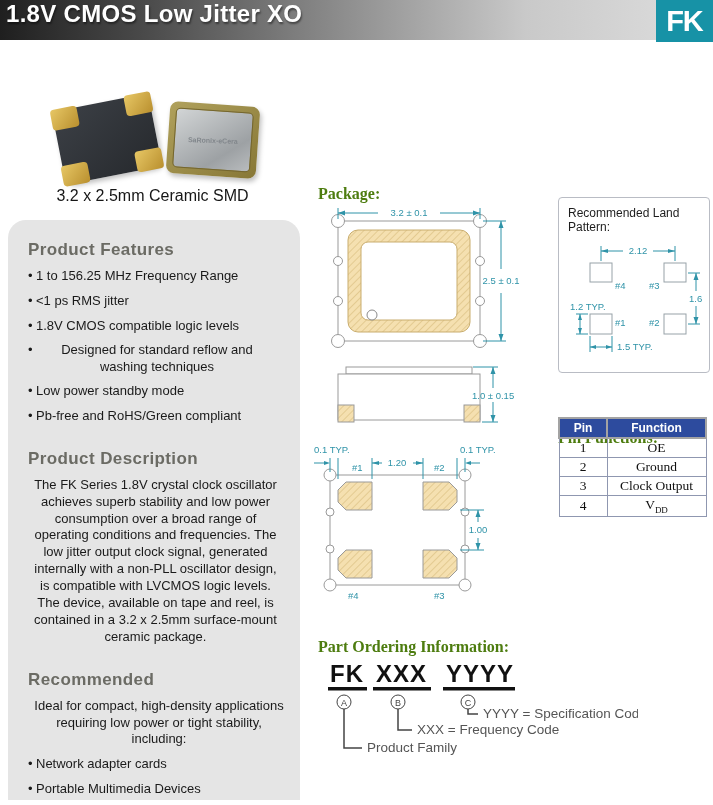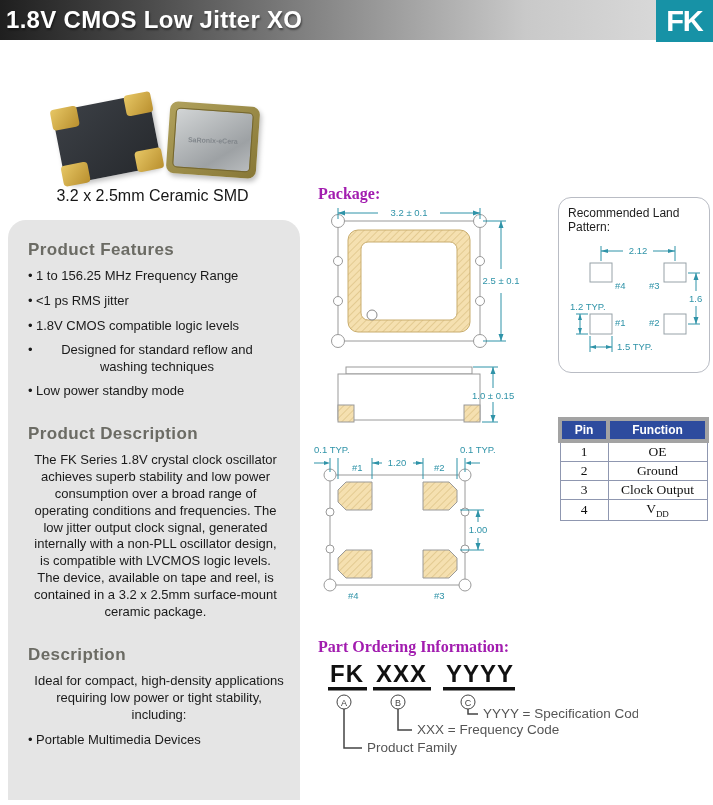--- a/index.html
+++ b/index.html
@@ -3,21 +3,21 @@
 <meta charset="utf-8">
 <style>
   * { margin:0; padding:0; box-sizing:border-box; }
   body { background:#fff; }
   .page { position:relative; width:713px; height:805px; background:#ffffff;
           font-family:"Liberation Sans", sans-serif; overflow:hidden; }
 
   
   .header-bar { position:absolute; top:0; left:0; width:657px; height:40px;
     background:linear-gradient(90deg,#1f1f1f 0%,#4a4a4a 22%,#8d8d8d 52%,#c9c9c9 80%,#d8d8d8 100%);
-    display:flex; align-items:center; }
+    display:flex; align-items:flex-start; }
   .header-title { color:#ffffff; font-size:24px; font-weight:bold; padding-left:6px;
     letter-spacing:0.3px; text-shadow:1px 2px 2px rgba(0,0,0,0.45); }
   .fk-logo { position:absolute; top:0; right:0; width:57px; height:42px; background:#1792a6;
     color:#fff; font-size:29px; font-weight:bold; display:flex; align-items:center;
     justify-content:center; letter-spacing:-1px; }
 
   
   .photo-area { position:absolute; left:52px; top:88px; width:200px; height:100px; }
   .chip-bottom { position:absolute; left:6px; top:14px; width:98px; height:74px;
     background:linear-gradient(145deg,#3c4046,#26292d); border-radius:8px;
@@ -43,39 +43,39 @@
   .side-heading { font-size:17px; font-weight:bold; color:#6b6b64; letter-spacing:0.4px;
     margin-bottom:8px; }
   .bullet { position:relative; font-size:13px; color:#1a1a1a; line-height:1.25;
     padding-left:8px; margin:0 0 8.5px 0; }
   .bullet::before { content:"\2022"; position:absolute; left:0; top:0; }
   .side-para { font-size:13px; color:#1a1a1a; line-height:1.3; margin-bottom:8px;text-align:center; }
   .gap-md { height:16px; }
 
   
   .blue-heading { position:absolute; font-family:"Liberation Serif", serif; font-weight:bold;
-    font-size:16px; color:#a21caf; }
+    font-size:16px; color:#4d7c0f; }
 
   
   .drawing { position:absolute; }
   svg text { font-family:"Liberation Sans", sans-serif; }
   .dim-text { fill:#2f93a8; font-size:9.5px; }
   .pad-label { fill:#2f93a8; font-size:9.5px; }
 
   
   .land-box { position:absolute; left:558px; top:197px; width:152px; height:176px;
-    background:#fff; border:1.5px solid #b9bcc4; border-radius:13px; padding:8px 0 0 9px; }
+    background:#fff; border:1.5px solid #b9bcc4; border-radius:4px; padding:8px 0 0 9px; }
   .land-heading { font-size:12px; color:#1d1d1d; margin-bottom:2px; }
 
   
   .pin-title { left:558px; top:409px;margin-top:20px; }
   .pin-table { position:absolute; left:558px; top:417px; border-collapse:collapse;
     font-family:"Liberation Serif", serif; }
   .pin-table th { background:#2d4b9e; color:#fff; font-family:"Liberation Sans", sans-serif;
-    font-size:12px; font-weight:bold; border:4px solid #a3a3a3; padding:2px 4px; }
+    font-size:12px; font-weight:bold; border:2px solid #a3a3a3; padding:2px 4px; }
   .pin-table td { border:1px solid #8f97b0; font-size:13.5px; color:#101010;
     text-align:center; padding:1px 4px; }
   .col-pin { width:48px; } .col-fn { width:99px; }
   .pin-table sub { font-size:9px; }
 
   
   .order-title { left:318px; top:638px; }
 </style>
 </head>
 <body>
@@ -102,26 +102,28 @@
   </div>
   <div class="photo-caption">3.2 x 2.5mm Ceramic SMD</div>
 
   <div class="side-panel">
     <div class="side-heading">Product Features</div>
     <div class="bullet">1 to 156.25 MHz Frequency Range</div>
     <div class="bullet">&lt;1 ps RMS jitter</div>
     <div class="bullet">1.8V CMOS compatible logic levels</div>
     <div class="bullet" style="width:250px;text-align:center;">Designed for standard reflow and washing techniques</div>
     <div class="bullet">Low power standby mode</div>
+    <div class="bullet">Pb-free and RoHS/Green compliant</div>
     <div class="gap-md"></div>
     <div class="side-heading">Product Description</div>
     <div class="side-para" style="width:255px;">The FK Series 1.8V crystal clock oscillator achieves superb stability and low power consumption over a broad range of operating conditions and frequencies.  The low jitter output clock signal, generated internally with a non-PLL oscillator design, is compatible with LVCMOS logic levels. The device, available on tape and reel, is contained in a 3.2 x 2.5mm surface-mount ceramic package.</div>
     <div class="gap-md"></div>
-    <div class="side-heading">Description</div>
+    <div class="side-heading">Recommended</div>
     <div class="side-para" style="width:262px;">Ideal for compact, high-density  applications requiring low power or tight stability, including:</div>
+    <div class="bullet">Network adapter cards</div>
     <div class="bullet">Portable Multimedia Devices</div>
 
   </div>
 
   <div class="blue-heading" style="left:318px; top:185px;">Package:</div>
 
   <svg class="drawing" style="left:320px; top:203px;" width="210" height="152" viewBox="0 0 210 152">
     <defs>
       <pattern id="h1" width="5" height="5" patternTransform="rotate(45)" patternUnits="userSpaceOnUse">
         <rect width="5" height="5" fill="#f5e0b0"></rect>

